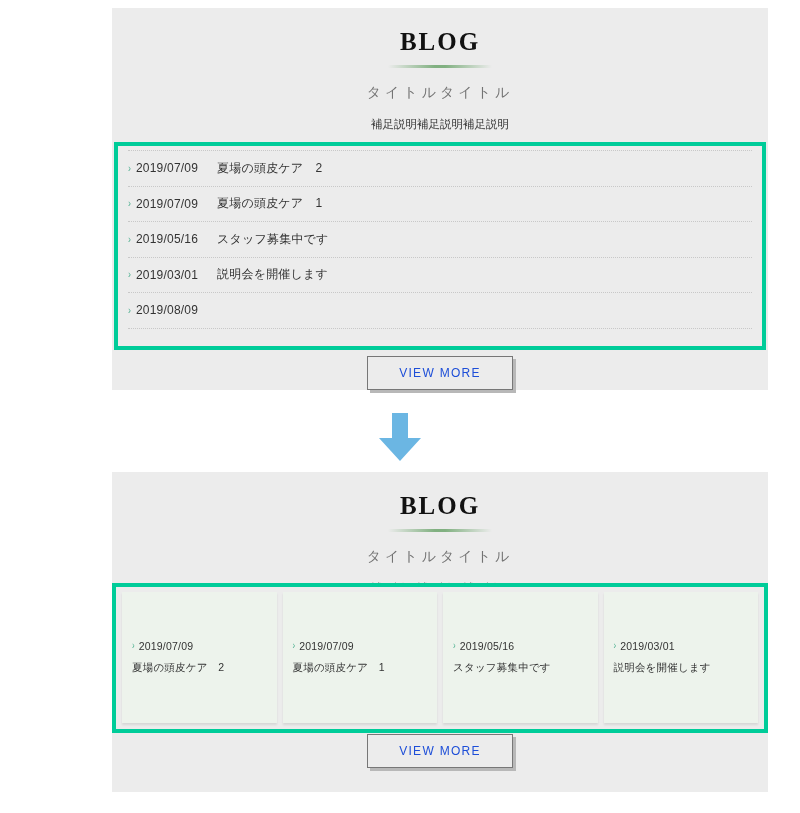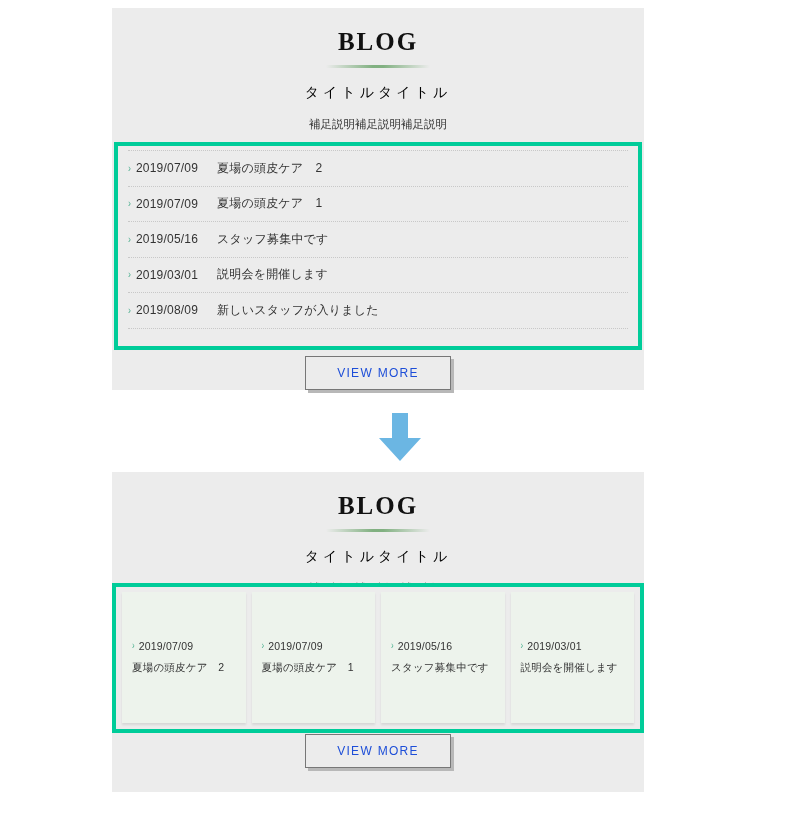--- a/index.html
+++ b/index.html
@@ -18,21 +18,21 @@
   .page {
     position: relative;
     width: 800px;
     height: 813px;
   }
 
   
   .section {
     position: absolute;
     left: 112px;
-    width: 532px;
+    width: 656px;
     background: #ececec;
     box-sizing: border-box;
   }
   .section--top    { top: 8px;   height: 382px; }
   .section--bottom { top: 472px; height: 320px; }
 
   
   .blog-head {
     text-align: center;
     padding-top: 20px;
@@ -53,21 +53,21 @@
     background: linear-gradient(to right,
                 rgba(143,188,143,0) 0%,
                 rgba(123,173,123,0.95) 45%,
                 rgba(123,173,123,0.95) 55%,
                 rgba(143,188,143,0) 100%);
   }
   .blog-subtitle {
     font-family: "Liberation Serif", "DejaVu Serif", serif;
     font-size: 14px;
     letter-spacing: 4px;
-    color: #000000;
+    color: #737373;
     margin: 17px 0 0 0;
     line-height: 1.2;
   }
   .blog-lead {
     font-family: Liberation Sans, sans-serif;
     font-size: 11.5px;
     color: #333333;
     margin: 17px 0 0 0;
     line-height: 1.2;
   }
@@ -253,21 +253,20 @@
 
           <li class="news-item">
             <span class="chev">›</span>
             <span class="news-date">2019/03/01</span>
             <span class="news-title">説明会を開催します</span>
           </li>
 
           <li class="news-item">
             <span class="chev">›</span>
             <span class="news-date">2019/08/09</span>
-            <span class="news-title">新しいスタッフが入りました</span>
           </li>
 
         </ul>
       </div>
     </div>
 
     <div class="vm-wrap vm-top">
       <button class="vm-btn">VIEW MORE</button>
     </div>
   </div>

